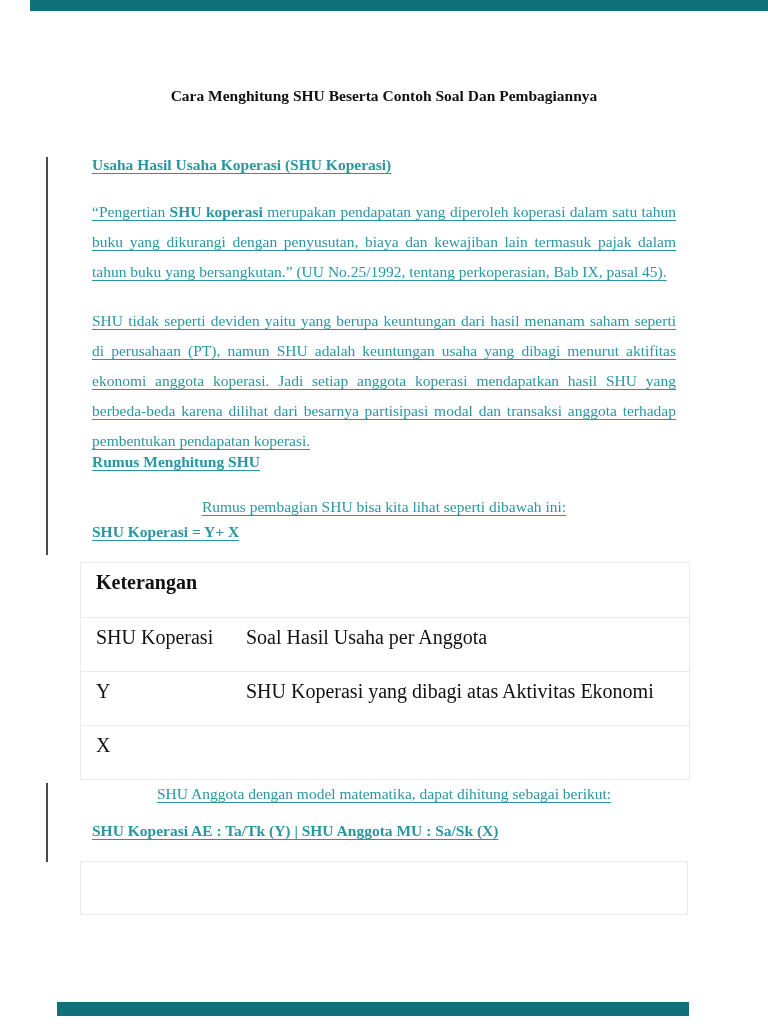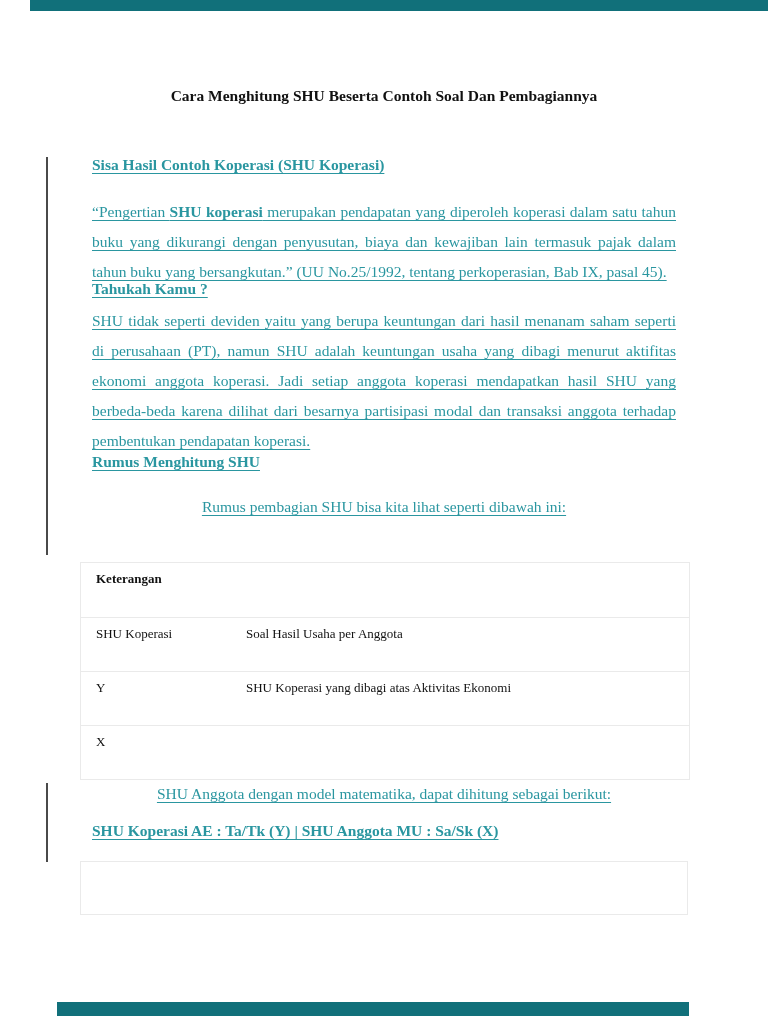--- a/index.html
+++ b/index.html
@@ -37,21 +37,21 @@
   .pos-h3   { top: 447px; }
   .pos-p3   { top: 492px; text-align: center; }
   .pos-f1   { top: 517px; }
   .pos-p4   { top: 779px; text-align: center; }
   .pos-f2   { top: 816px; }
 
   
   .ktable {
     position: absolute; left: 80px; top: 562px; width: 608px;
     border: 1px solid #eaeaea; background: #ffffff;
-    font-size: 13px; color: #111111;
+    font-size: 20px; color: #111111;
   }
   .ktable .trow { display: flex; height: 54px; border-top: 1px solid #eaeaea; box-sizing: border-box; }
   .ktable .cell-term { width: 150px; padding: 8px 0 0 15px; box-sizing: content-box; }
   .ktable .cell-desc { flex: 1; padding: 8px 10px 0 0; }
   .ktable .thead { font-weight: bold; padding: 8px 0 0 15px; height: 46px; box-sizing: content-box; }
 
   .empty-box {
     position: absolute; left: 80px; top: 861px; width: 608px; height: 54px;
     border: 1px solid #eaeaea; background: #ffffff; box-sizing: border-box;
   }
@@ -62,34 +62,34 @@
 <div class="page">
 
   <div class="frame-top"></div>
   <div class="frame-right"></div>
   <div class="frame-bottom"></div>
   <div class="margin-line seg-1"></div>
   <div class="margin-line seg-2"></div>
 
   <div class="block title">Cara Menghitung SHU Beserta Contoh Soal Dan Pembagiannya</div>
 
-  <div class="block teal h-teal pos-h1">Sisa Hasil Contoh Koperasi (SHU Koperasi)</div>
+  <div class="block teal h-teal pos-h1">Usaha Hasil Usaha Koperasi (SHU Koperasi)</div>
 
   <div class="block teal just pos-p1">
     <span>“Pengertian </span><b>SHU koperasi</b><span> merupakan pendapatan yang diperoleh koperasi dalam satu tahun buku yang dikurangi dengan penyusutan, biaya dan kewajiban lain termasuk pajak dalam tahun buku yang bersangkutan.” (UU No.25/1992, tentang perkoperasian, Bab IX, pasal 45).</span>
   </div>
 
-  <div class="block teal h-teal pos-h2">Tahukah Kamu ?</div>
 
   <div class="block teal just pos-p2">SHU tidak seperti deviden yaitu yang berupa keuntungan dari hasil menanam saham seperti di perusahaan (PT), namun SHU adalah keuntungan usaha yang dibagi menurut aktifitas ekonomi anggota koperasi. Jadi setiap anggota koperasi mendapatkan hasil SHU yang berbeda-beda karena dilihat dari besarnya partisipasi modal dan transaksi anggota terhadap pembentukan pendapatan koperasi.</div>
 
   <div class="block teal h-teal pos-h3">Rumus Menghitung SHU</div>
 
   <div class="block teal pos-p3">Rumus pembagian SHU bisa kita lihat seperti dibawah ini:</div>
 
+  <div class="block teal h-teal pos-f1">SHU Koperasi = Y+ X</div>
 
   <div class="ktable">
     <div class="thead">Keterangan</div>
     <div class="trow">
       <div class="cell-term">SHU Koperasi</div>
       <div class="cell-desc">Soal Hasil Usaha per Anggota</div>
     </div>
     <div class="trow">
       <div class="cell-term">Y</div>
       <div class="cell-desc">SHU Koperasi yang dibagi atas Aktivitas Ekonomi</div>

